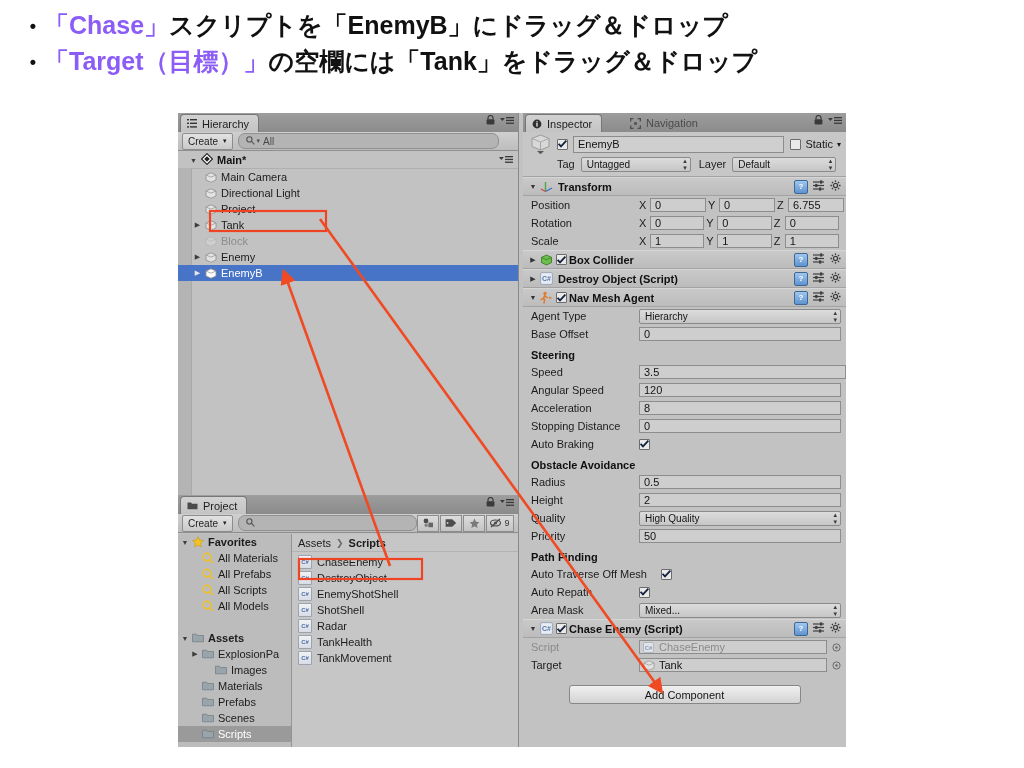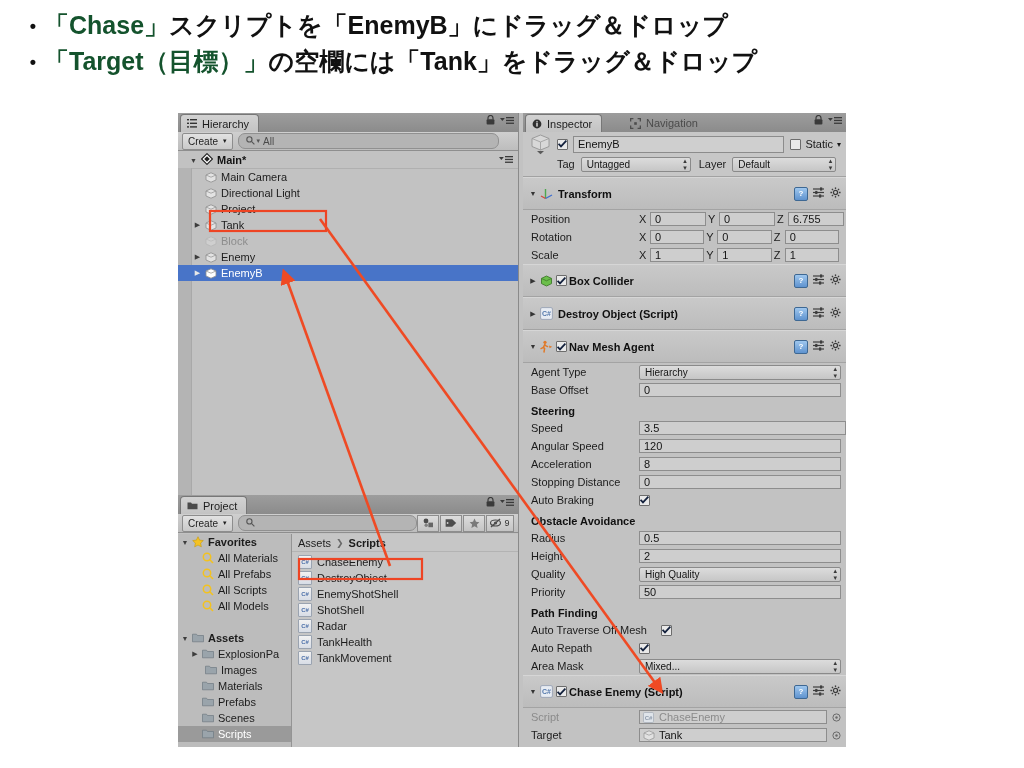--- a/index.html
+++ b/index.html
@@ -13,21 +13,21 @@
 
   
   #slide-text{
     position:absolute;left:0;top:8px;width:1024px;
     font-size:25px;font-weight:bold;color:#111;
     line-height:1.42;
   }
   .bullet-line{display:flex;align-items:flex-start;padding-left:22px;}
   .bullet-dot{width:22px;flex:0 0 22px;text-align:center;font-size:18px;line-height:36px;color:#111;}
   .bullet-body{white-space:nowrap;}
-  .hl{color:#14532d;}
+  .hl{color:#8b5cf6;}
 
   
   #unity{
     position:absolute;left:178px;top:113px;width:668px;height:634px;
     background:#c2c2c2;
     font-size:11px;color:#1b1b1b;
   }
 
   .panel{position:absolute;background:#c2c2c2;box-sizing:border-box;}
 
@@ -136,21 +136,21 @@
   .obj-line2{display:flex;align-items:center;height:16px;margin-top:4px;padding-left:29px;}
   .lbl{font-size:11px;color:#1c1c1c;}
   .popup{
     height:15px;background:linear-gradient(#dcdcdc,#c6c6c6);
     border:1px solid #8a8a8a;border-radius:2px;display:flex;align-items:center;
     padding:0 3px 0 5px;font-size:10px;color:#141414;box-sizing:border-box;
   }
   .popup .arrows{margin-left:auto;font-size:7px;line-height:7px;color:#3a3a3a;text-align:center;}
 
   .comp-header{
-    height:33px;display:flex;align-items:center;
+    height:19px;display:flex;align-items:center;
     background:linear-gradient(#c9c9c9,#bcbcbc);
     border-top:1px solid #d6d6d6;border-bottom:1px solid #a3a3a3;
     padding-left:4px;box-sizing:border-box;
   }
   .comp-header .twisty{width:12px;flex:0 0 12px;text-align:center;font-size:7px;color:#343434;}
   .comp-header .cicon{width:15px;flex:0 0 15px;display:flex;align-items:center;justify-content:center;margin-right:2px;}
   .comp-title{font-size:11px;font-weight:bold;color:#101010;margin-left:2px;}
   .comp-right{margin-left:auto;display:flex;align-items:center;gap:5px;padding-right:5px;}
   .bookicon{
     width:12px;height:12px;background:linear-gradient(#9fc7ee,#5f93cf);
@@ -493,21 +493,21 @@
         </div>
         <div class="prow" style="padding-left: 11px;">
           <span class="twisty">▶</span>
           <span class="ic">
             <svg width="12" height="10" viewBox="0 0 12 10">
               <path d="M0.5 1.2h4l1 1.3h6v6.3h-11z" fill="#9aa4ab" stroke="#6f7a82" stroke-width="0.7"></path>
             </svg>
           </span>
           <span>ExplosionPa</span>
         </div>
-        <div class="prow" style="padding-left: 14px;">
+        <div class="prow" style="padding-left: 24px;">
           <span class="twisty"></span>
           <span class="ic">
             <svg width="12" height="10" viewBox="0 0 12 10">
               <path d="M0.5 1.2h4l1 1.3h6v6.3h-11z" fill="#9aa4ab" stroke="#6f7a82" stroke-width="0.7"></path>
             </svg>
           </span>
           <span>Images</span>
         </div>
         <div class="prow" style="padding-left: 11px;">
           <span class="twisty"></span>

